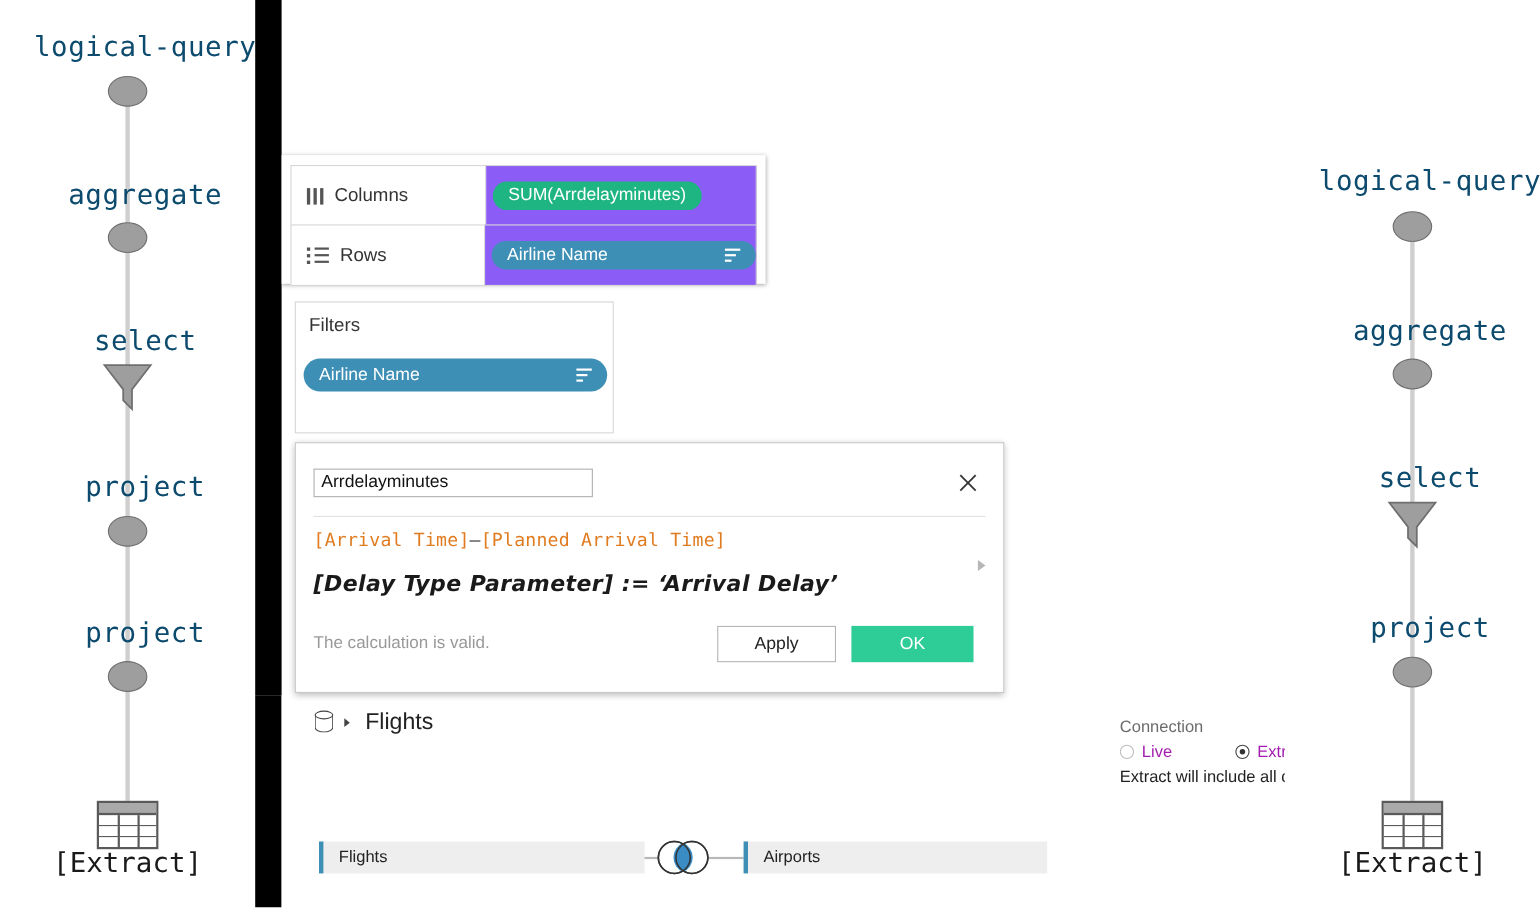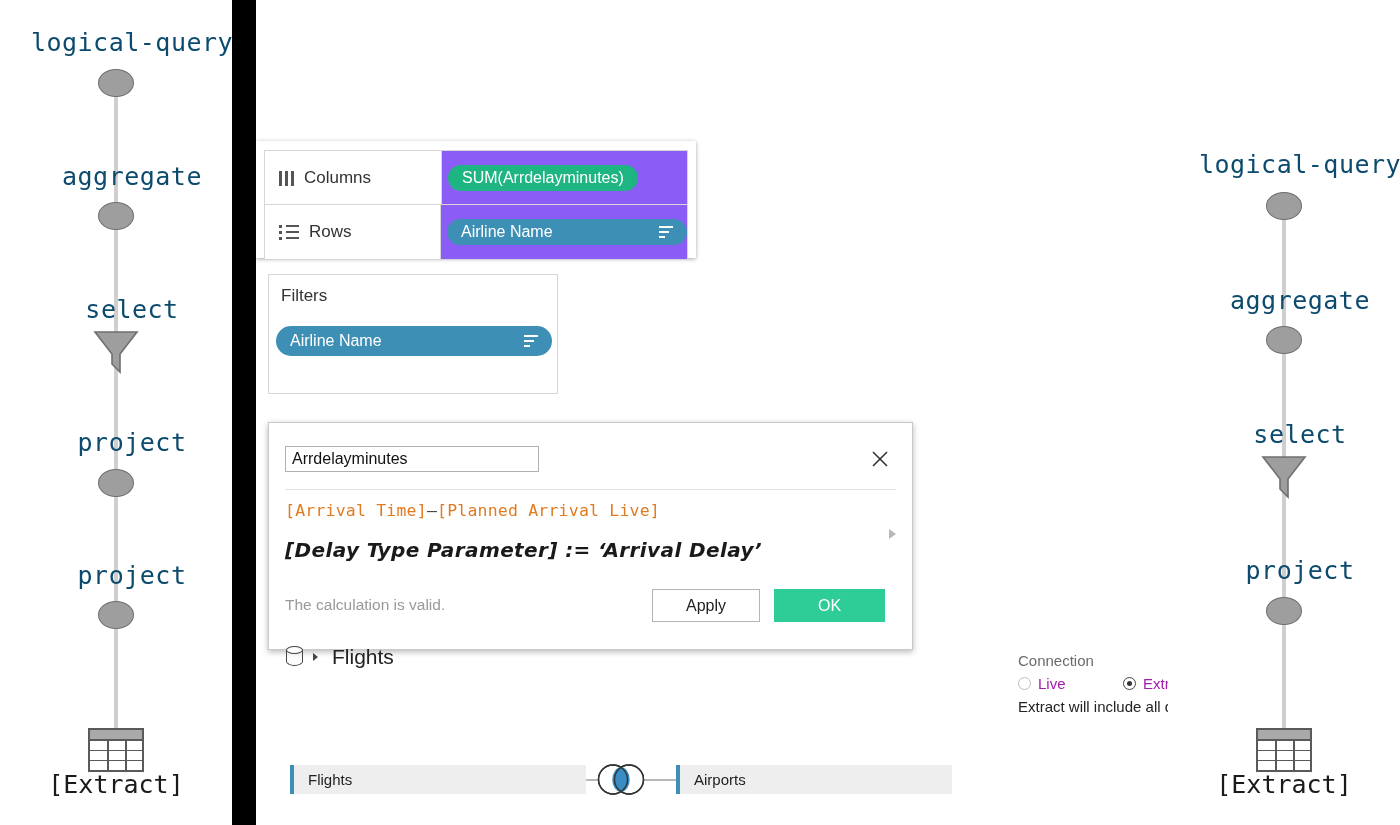--- a/index.html
+++ b/index.html
@@ -103,21 +103,21 @@
     background:#ffffff;border:1px solid #d6d6d6;box-sizing:border-box;
   }
   #filters-title{
     position:absolute;left:12px;top:11px;font-size:17px;color:#333;
   }
   #filters-pill-wrap{position:absolute;left:7px;top:51px;width:276px;}
   #filters-pill-wrap .pill{width:276px;height:30px;border-radius:15px;justify-content:space-between;font-size:16px;}
 
   
   #calc-dialog{
-    position:absolute;left:268px;top:422px;width:645px;height:228px;
+    position:absolute;left:268px;top:402px;width:645px;height:228px;
     background:#ffffff;border:1px solid #c8c8c8;box-sizing:border-box;
     box-shadow:0 2px 6px rgba(0,0,0,.28);
   }
   #calc-name{
     position:absolute;left:16px;top:23px;width:254px;height:26px;
     border:1px solid #b0b0b0;background:#fff;box-sizing:border-box;
     font-size:16px;color:#111;padding:0 6px;line-height:24px;
     font-family:"Liberation Sans", sans-serif;
   }
   #calc-close{
@@ -322,21 +322,21 @@
     <div id="calc-name">Arrdelayminutes</div>
     <div id="calc-close">
       <svg width="20" height="20" viewBox="0 0 20 20">
         <line x1="3" y1="3" x2="17" y2="17" stroke="#333" stroke-width="1.6"></line>
         <line x1="17" y1="3" x2="3" y2="17" stroke="#333" stroke-width="1.6"></line>
       </svg>
     </div>
     <div id="calc-divider"></div>
     <div id="calc-expr">
       <div id="calc-line1">
-        <span>[Arrival Time]</span><span class="dash">–</span><span>[Planned Arrival Live]</span>
+        <span>[Arrival Time]</span><span class="dash">–</span><span>[Planned Arrival Time]</span>
       </div>
       <div id="calc-line2">[Delay Type Parameter] := ‘Arrival Delay’</div>
     </div>
     <div id="calc-scroll-arrow"></div>
     <div id="calc-status">The calculation is valid.</div>
     <div id="calc-apply">Apply</div>
     <div id="calc-ok">OK</div>
   </div>
 
   <div id="ds-header" style="left:30px;">

